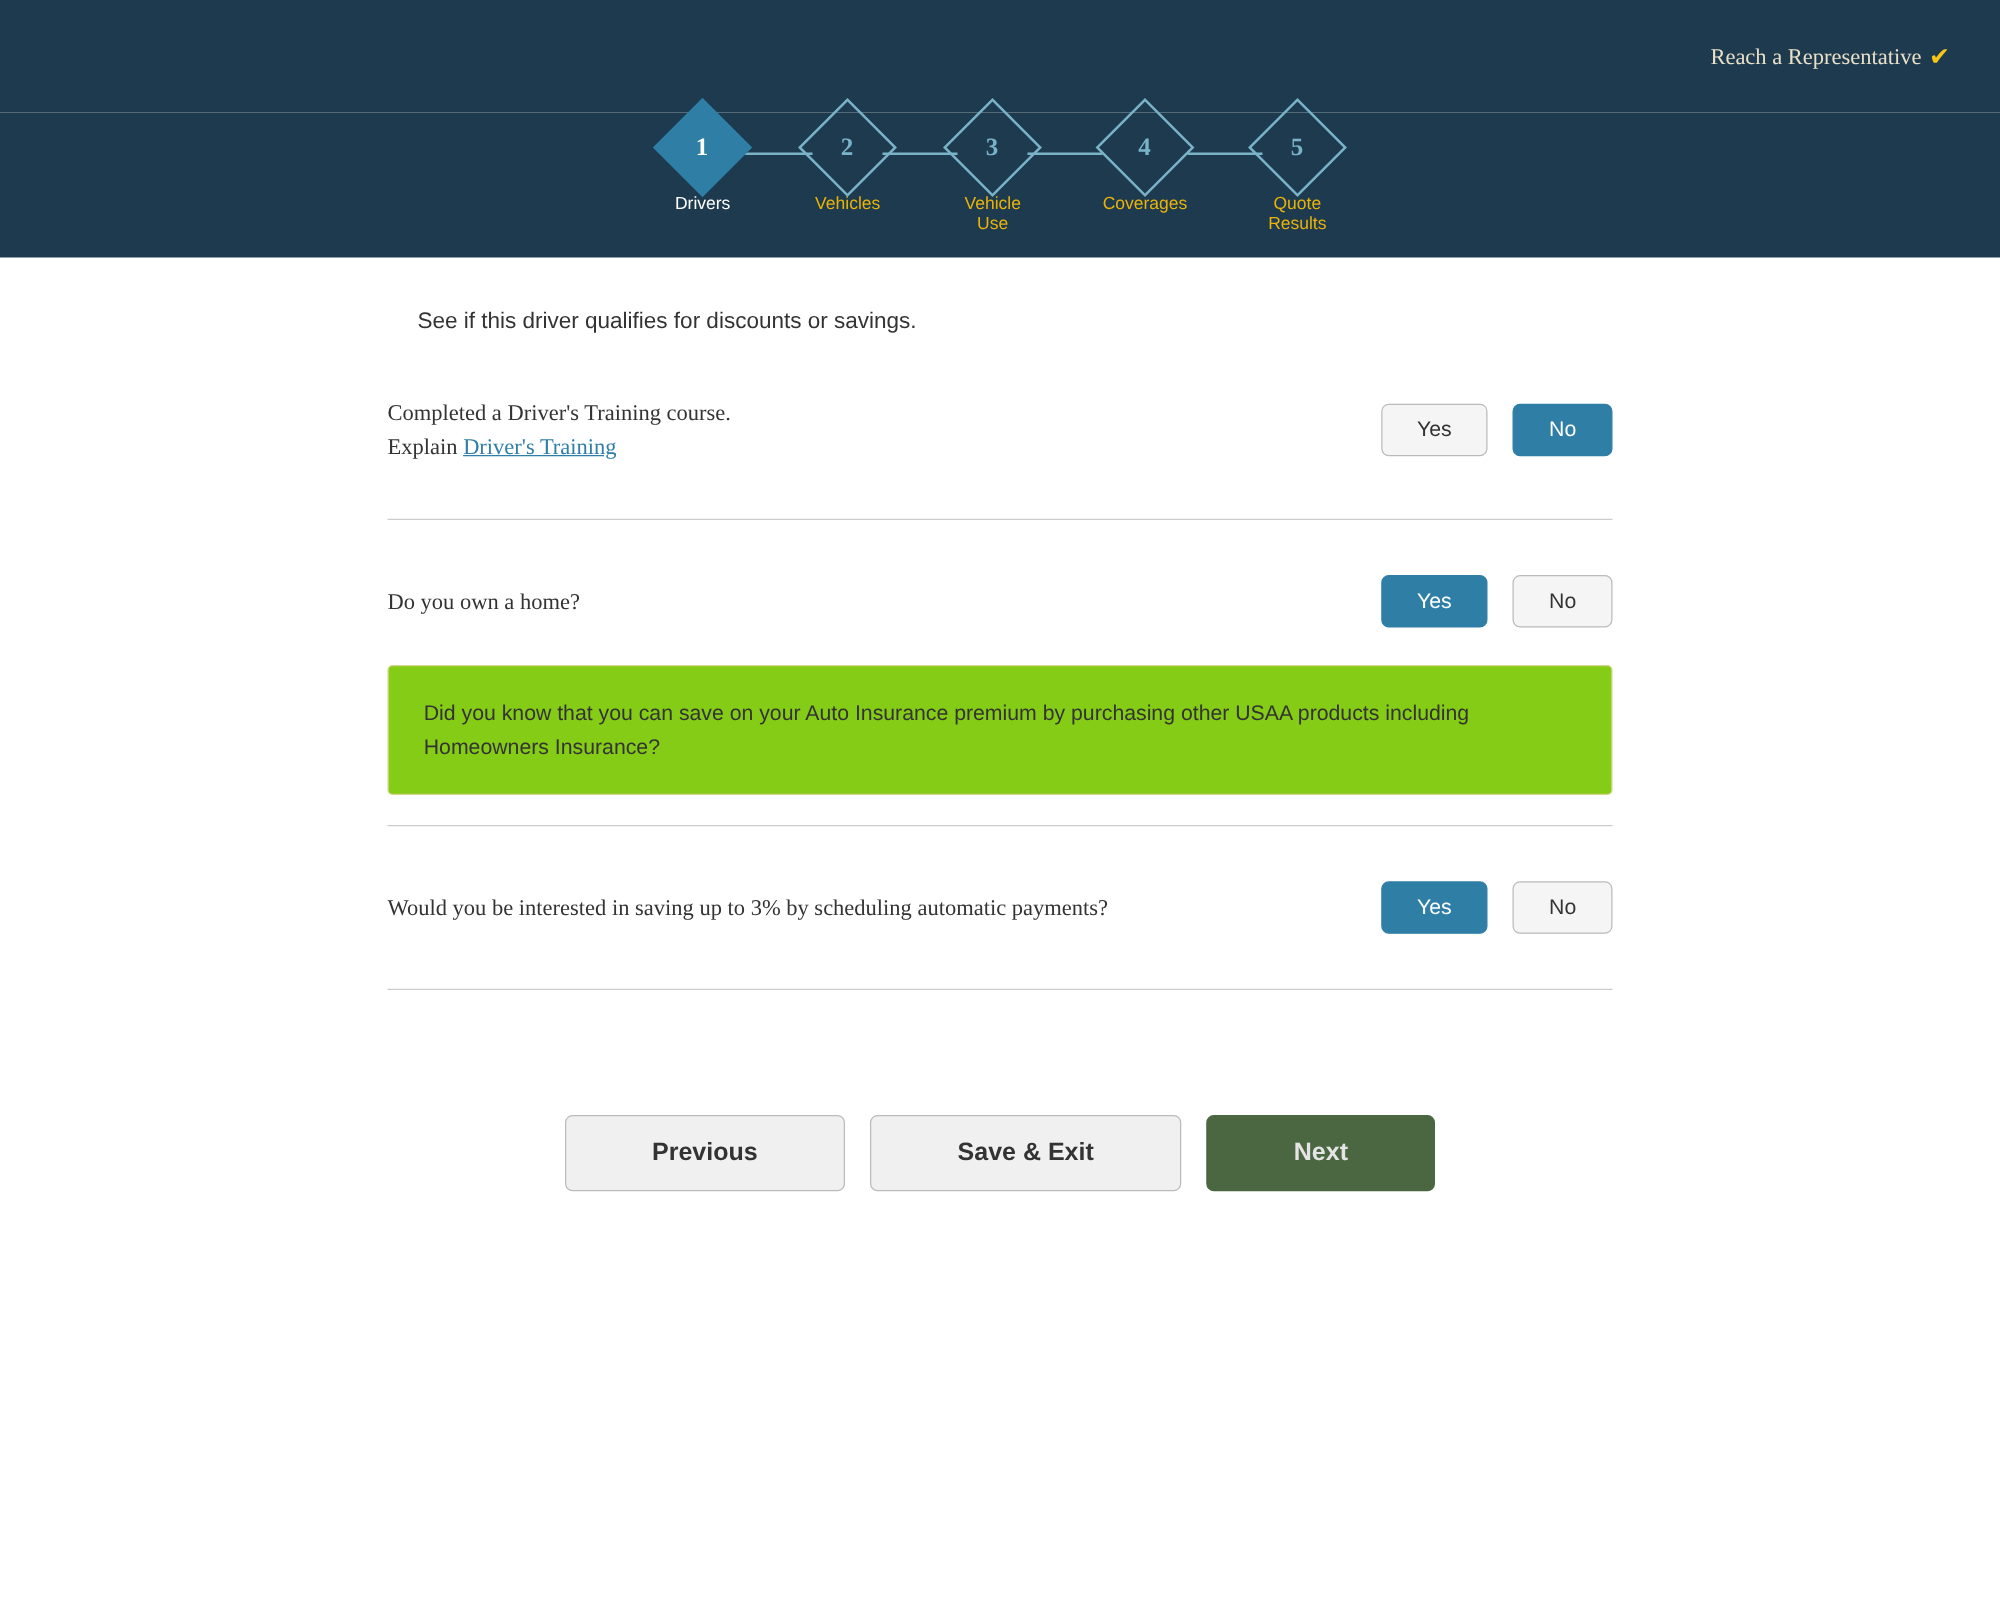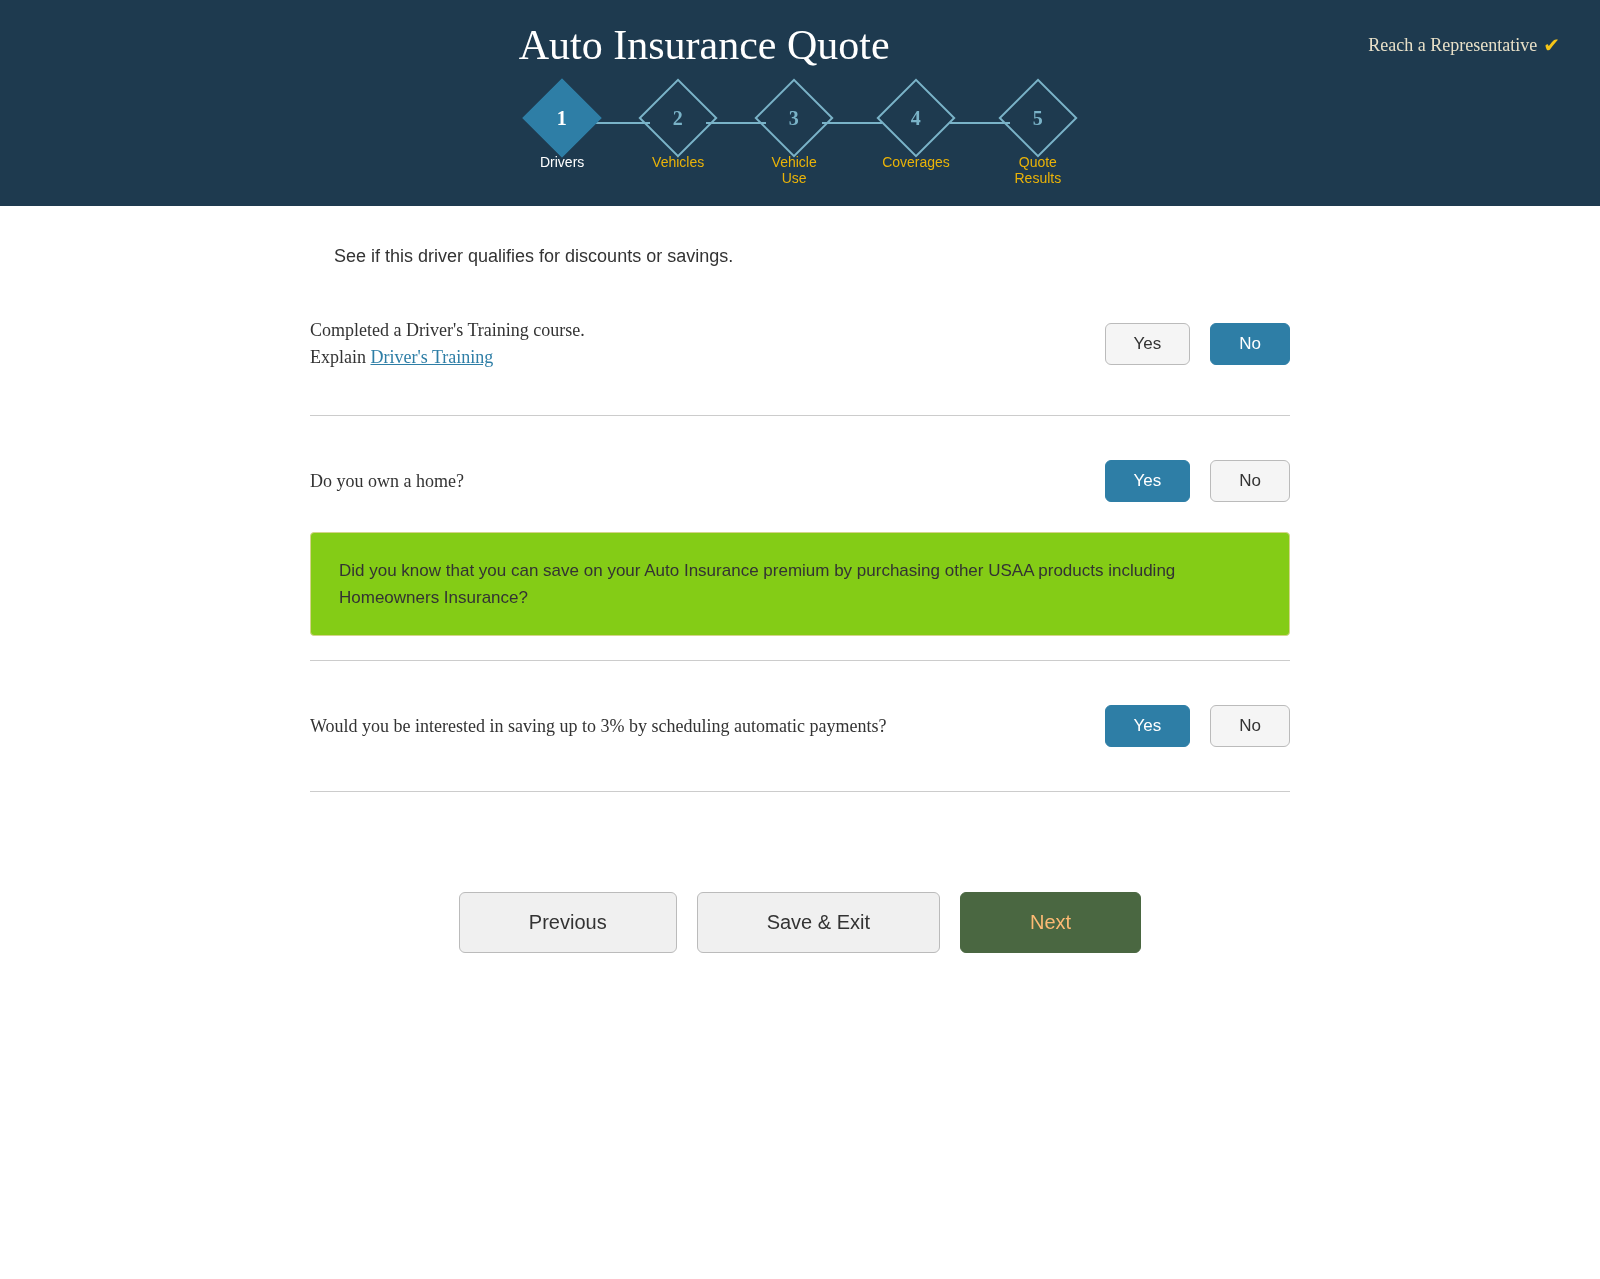--- a/index.html
+++ b/index.html
@@ -169,24 +169,25 @@
     .btn-nav {
       padding: 18px 69px;
       font-size: 20px;
       font-family: Arial, sans-serif;
       border-radius: 6px;
       cursor: pointer;
       border: 1px solid #bbb;
       background: #f0f0f0;
       color: #333;
       min-width: 180px;
+      font-weight: bold;
     }
     .btn-nav.primary {
       background: #4a6741;
-      color: #fdba74;
+      color: #e5e5e5;
       border-color: #4a6741;
     }
 
     
     .steps-wrapper {
       display: flex;
       align-items: flex-start;
       justify-content: center;
       gap: 0;
     }
@@ -194,21 +195,20 @@
       display: flex;
       flex-direction: column;
       align-items: center;
     }
   </style>
 </head>
 <body>
 
 <div class="header">
   <div></div>
-  <h1 class="header-title">Auto Insurance Quote</h1>
   <div class="reach-rep">
     <span>Reach a Representative</span>
     <span class="checkmark">✔</span>
   </div>
 </div>
 
 <div class="steps-bar">
   <div class="steps-wrapper">
 
     <div class="step-col">

